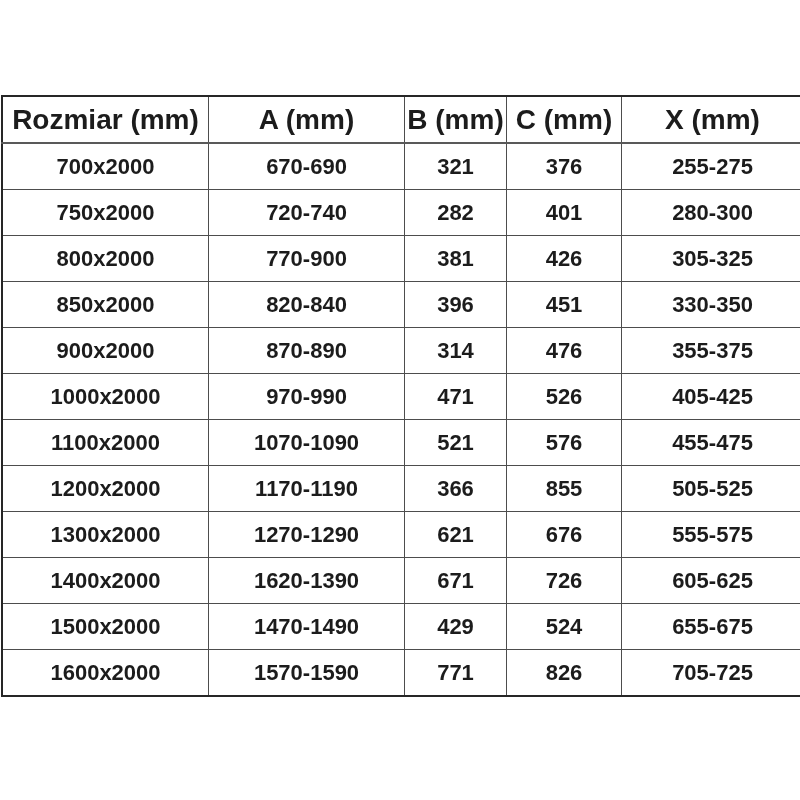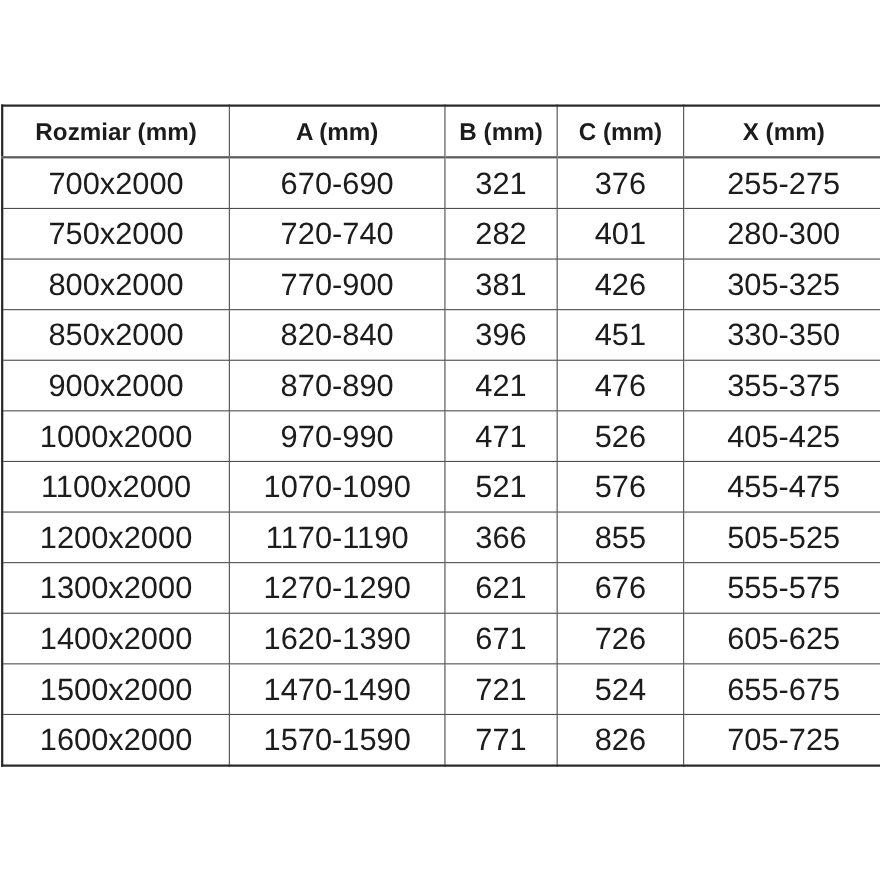--- a/index.html
+++ b/index.html
@@ -32,28 +32,28 @@
   table.size-table td {
     border: 1px solid #4d4d4d;
     text-align: center;
     vertical-align: middle;
     padding: 0;
     overflow: hidden;
     white-space: nowrap;
   }
   table.size-table th {
     height: 45px;
-    font-size: 22px;
+    font-size: 28px;
     font-weight: bold;
     border-bottom: 2px solid #595959;
   }
   table.size-table td {
     height: 45px;
-    font-size: 28px;
-    font-weight: normal;
+    font-size: 22px;
+    font-weight: bold;
   }
   table.size-table tr > *:nth-child(1) { width: 205px; }
   table.size-table tr > *:nth-child(2) { width: 195px; }
   table.size-table tr > *:nth-child(3) { width: 101px; }
   table.size-table tr > *:nth-child(4) { width: 114px; }
   table.size-table tr > *:nth-child(5) { width: 181px; }
 </style>
 </head>
 <body>
 
@@ -93,21 +93,21 @@
         <tr>
           <td>850x2000</td>
           <td>820-840</td>
           <td>396</td>
           <td>451</td>
           <td>330-350</td>
         </tr>
         <tr>
           <td>900x2000</td>
           <td>870-890</td>
-          <td>421</td>
+          <td>314</td>
           <td>476</td>
           <td>355-375</td>
         </tr>
         <tr>
           <td>1000x2000</td>
           <td>970-990</td>
           <td>471</td>
           <td>526</td>
           <td>405-425</td>
         </tr>
@@ -135,21 +135,21 @@
         <tr>
           <td>1400x2000</td>
           <td>1620-1390</td>
           <td>671</td>
           <td>726</td>
           <td>605-625</td>
         </tr>
         <tr>
           <td>1500x2000</td>
           <td>1470-1490</td>
-          <td>721</td>
+          <td>429</td>
           <td>524</td>
           <td>655-675</td>
         </tr>
         <tr>
           <td>1600x2000</td>
           <td>1570-1590</td>
           <td>771</td>
           <td>826</td>
           <td>705-725</td>
         </tr>

